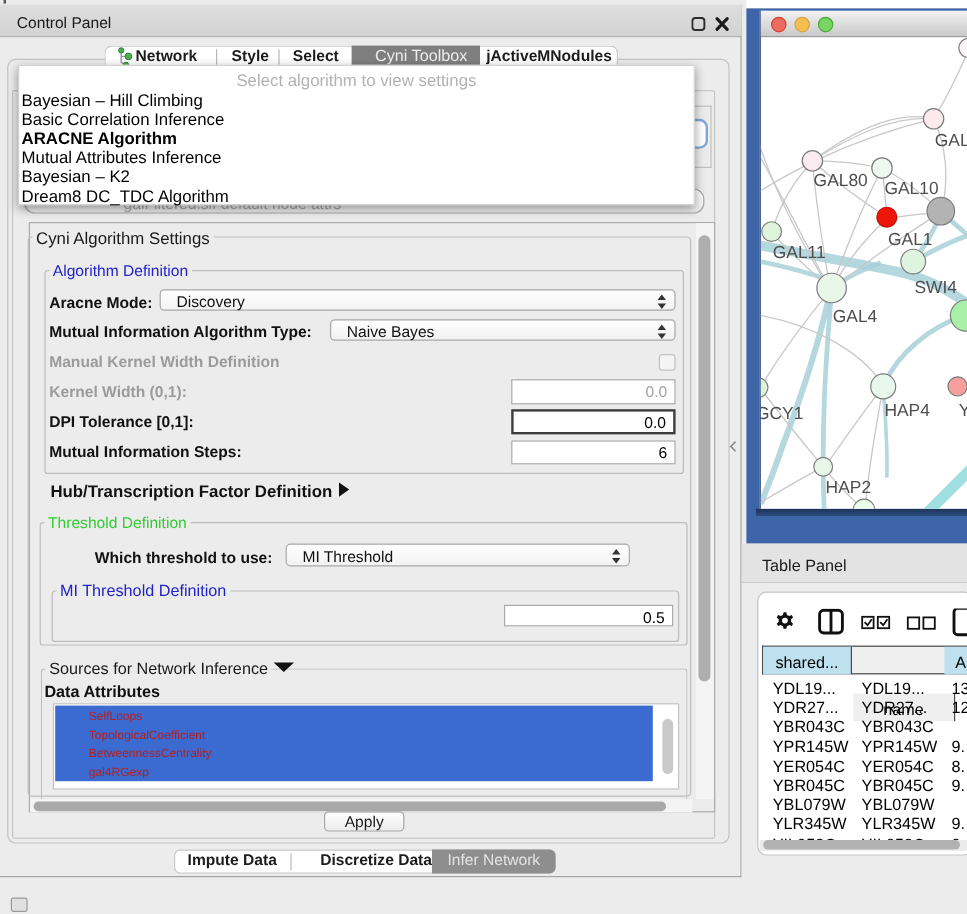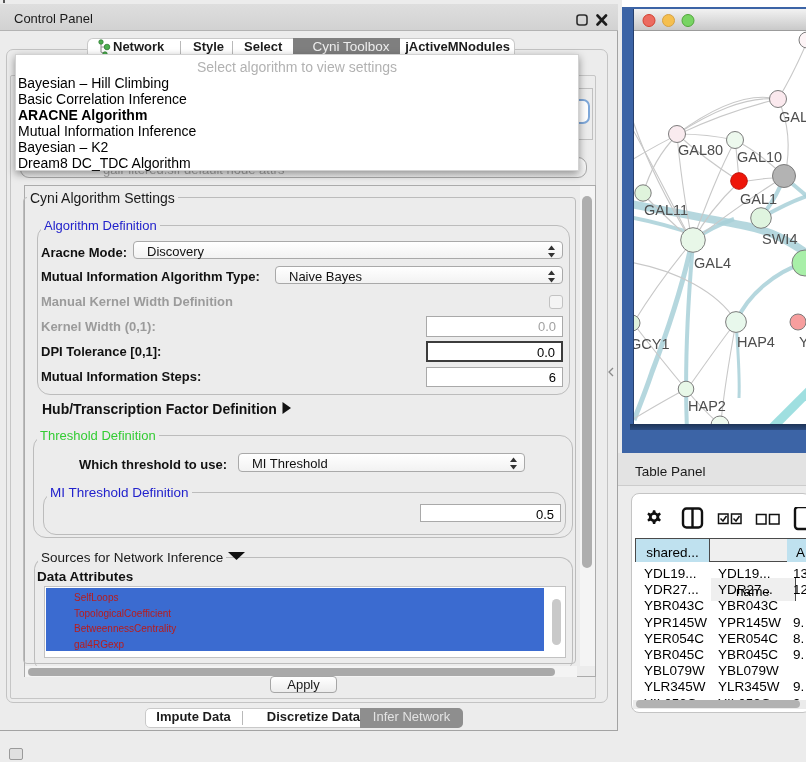--- a/index.html
+++ b/index.html
@@ -1,21 +1,21 @@
 <!DOCTYPE html>
 <html><head>
 <meta charset="utf-8">
 <style>
   * { margin:0; padding:0; box-sizing:border-box; }
   html,body { width:806px; height:762px; overflow:hidden; }
   body { background:#ececec; font-family:"Liberation Sans", sans-serif; position:relative; }
   .abs { position:absolute; }
   .lbl { font-size:13px; font-weight:bold; color:#111; white-space:nowrap; }
   .glbl { font-size:13px; font-weight:bold; color:#9b9b9b; white-space:nowrap; }
-  .grp { position:absolute; border:1px solid #bcbcbc; border-radius:13px; }
+  .grp { position:absolute; border:1px solid #bcbcbc; border-radius:3px; }
   .grptitle { position:absolute; top:-8px; background:#ececec; padding:0 3px; font-size:12.5px; white-space:nowrap; }
   .combo { position:absolute; background:linear-gradient(#ffffff,#f2f2f2); border:1px solid #a9a9a9; border-radius:4px; font-size:13px; color:#111; }
   .combo .ctext { position:absolute; left:13px; top:2px; }
   .carrows { position:absolute; right:6px; top:3px; width:9px; height:13px; }
   .field { position:absolute; background:#fff; border:1px solid #a9a9a9; font-size:13px; text-align:right; }
   .fval { position:absolute; right:6px; top:2px; }
 </style>
 </head>
 <body>
 
@@ -153,21 +153,21 @@
   <div class="abs" style="left:243px; top:705px; width:117px; text-align:right; font-size:13px; font-weight:bold; color:#1c1c1c;">Discretize Data</div>
   <div class="abs" style="left:360px; top:705px; width:103px; text-align:center; font-size:13px; color:#e3e3e3;">Infer Network</div>
 </div>
 
 <div class="abs" style="left:15px; top:54px; width:564px; height:117px; background:#ffffff; border:1px solid #d2d2d2; box-shadow:0 3px 8px rgba(0,0,0,0.4); z-index:50;">
   <div style="position:absolute; left:0; top:4px; width:100%; text-align:center; font-size:14px; color:#b2b2b2;">Select algorithm to view settings</div>
   <div style="position:absolute; left:2px; top:20px; font-size:14px; color:#000; line-height:16px;">
     <span>Bayesian – Hill Climbing</span><br>
     <span>Basic Correlation Inference</span><br>
     <span style="font-weight:bold;">ARACNE Algorithm</span><br>
-    <span>Mutual Information Inference</span><br>
+    <span>Mutual Attributes Inference</span><br>
     <span>Bayesian – K2</span><br>
     <span>Dream8 DC_TDC Algorithm</span>
   </div>
 </div>
 
 <div class="abs" style="left:622px; top:0; width:184px; height:7px; background:#ffffff;"></div>
 <div class="abs" style="left:622px; top:7px; width:184px; height:446px; background:#3c64a6;"></div>
 
 <div class="abs" style="left:630px; top:424px; width:176px; height:6px; background:linear-gradient(#1e3457,#2b4a7e);"></div>
 

